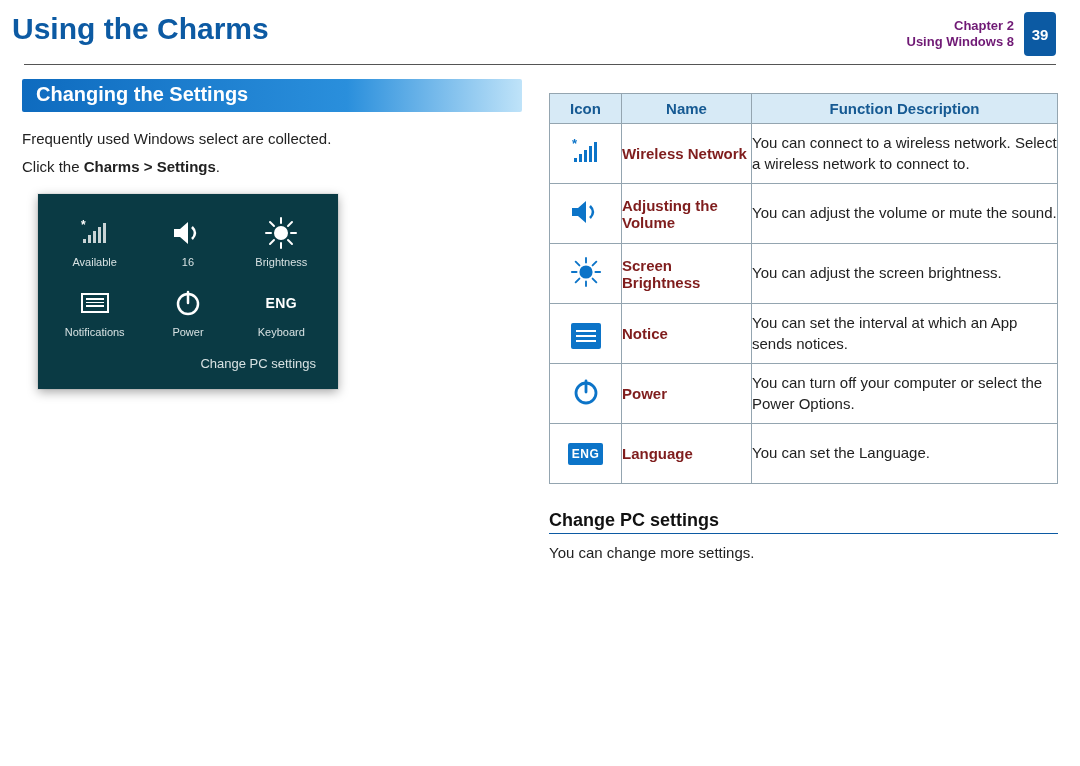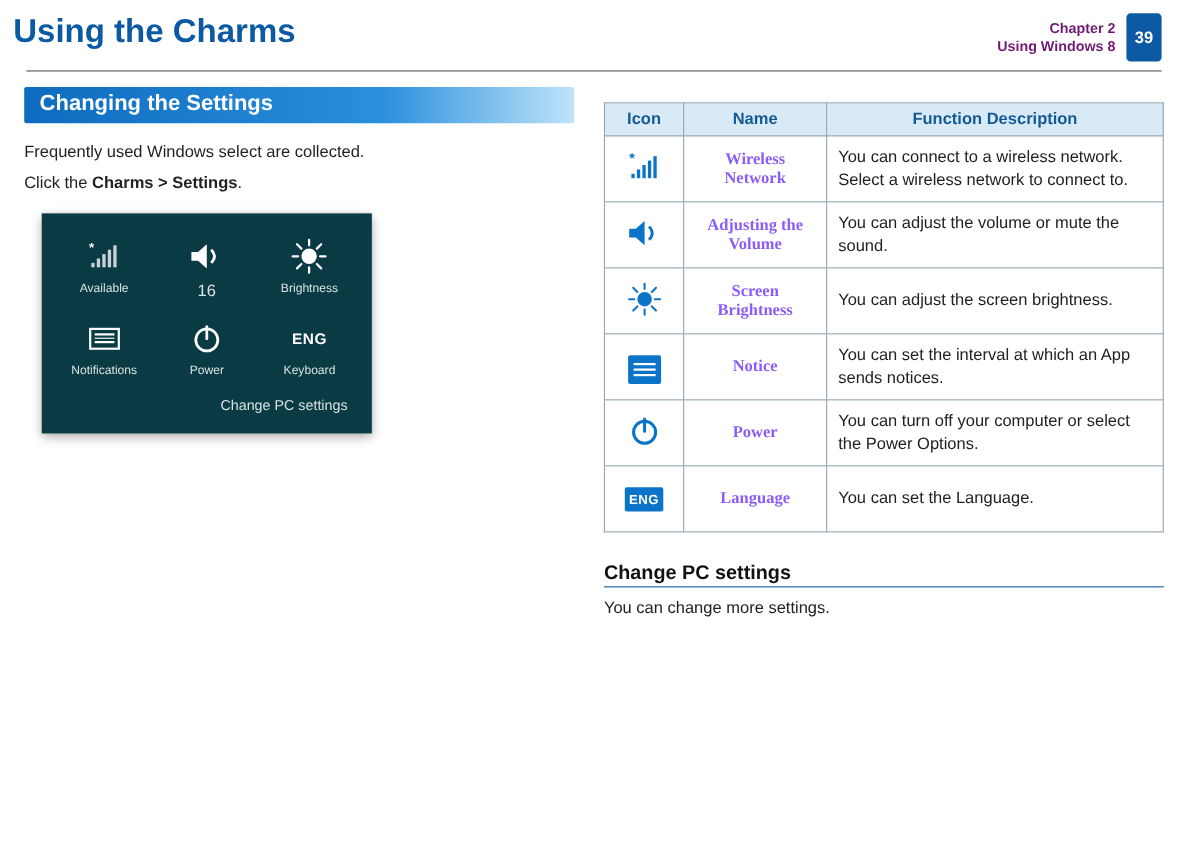--- a/index.html
+++ b/index.html
@@ -78,21 +78,21 @@
     box-shadow: 0 3px 10px rgba(0,0,0,.35), 0 0 0 1px rgba(0,0,0,.05);
   }
   .charms-grid {
     display: grid;
     grid-template-columns: repeat(3, 1fr);
     gap: 18px 8px;
     text-align: center;
     font-size: 11px;
   }
   .charm-cell .lbl { margin-top: 6px; color:#d7e1e2; }
-  .charm-cell .lbl-num { font-size: 15px; }
+  .charm-cell .lbl-num { font-size: 11px; }
   .change-link {
     text-align: right;
     padding: 18px 8px 4px 0;
     font-size: 13px;
     color: #d7e1e2;
   }
   .ci { width:44px; height:34px; margin:0 auto; display:flex; align-items:center; justify-content:center; }
   .vol-ico { color:#fff; }
   .brightness-ico { color:#fff; }
   .notif-box { width:28px; height:20px; border:2px solid #fff; display:flex; flex-direction:column; justify-content:space-evenly; padding:2px 3px; }
@@ -102,30 +102,30 @@
 
   
   table.ftable {
     border-collapse: collapse;
     width: 100%;
     margin-top: 14px;
     font-size: 15px;
   }
   .ftable th, .ftable td {
     border: 1px solid #94a5b0;
-    padding: 6px 10px;
+    padding: 6px 0;
     vertical-align: middle;
   }
   .ftable th {
     background: #d7eaf6;
     color: #165a93;
     font-weight: 700;
     text-align: center;
   }
-  .ftable td.name { color:#8b5cf6; font-weight:700; text-align:center; width:130px;font-family:Liberation Serif, serif; }
+  .ftable td.name { color:#7f1d1d; font-weight:700; width:130px; }
   .ftable td.icon-cell { width: 72px; text-align:center; }
   .ftable td.desc { color:#222; line-height:1.35; }
   .ftable td.desc, .ftable td.name { height: 60px; }
 
   .sub-head {
     font-weight: 700;
     font-size: 18px;
     color: #111;
     border-bottom: 1.5px solid #0c5aa3;
     padding-bottom: 2px;

